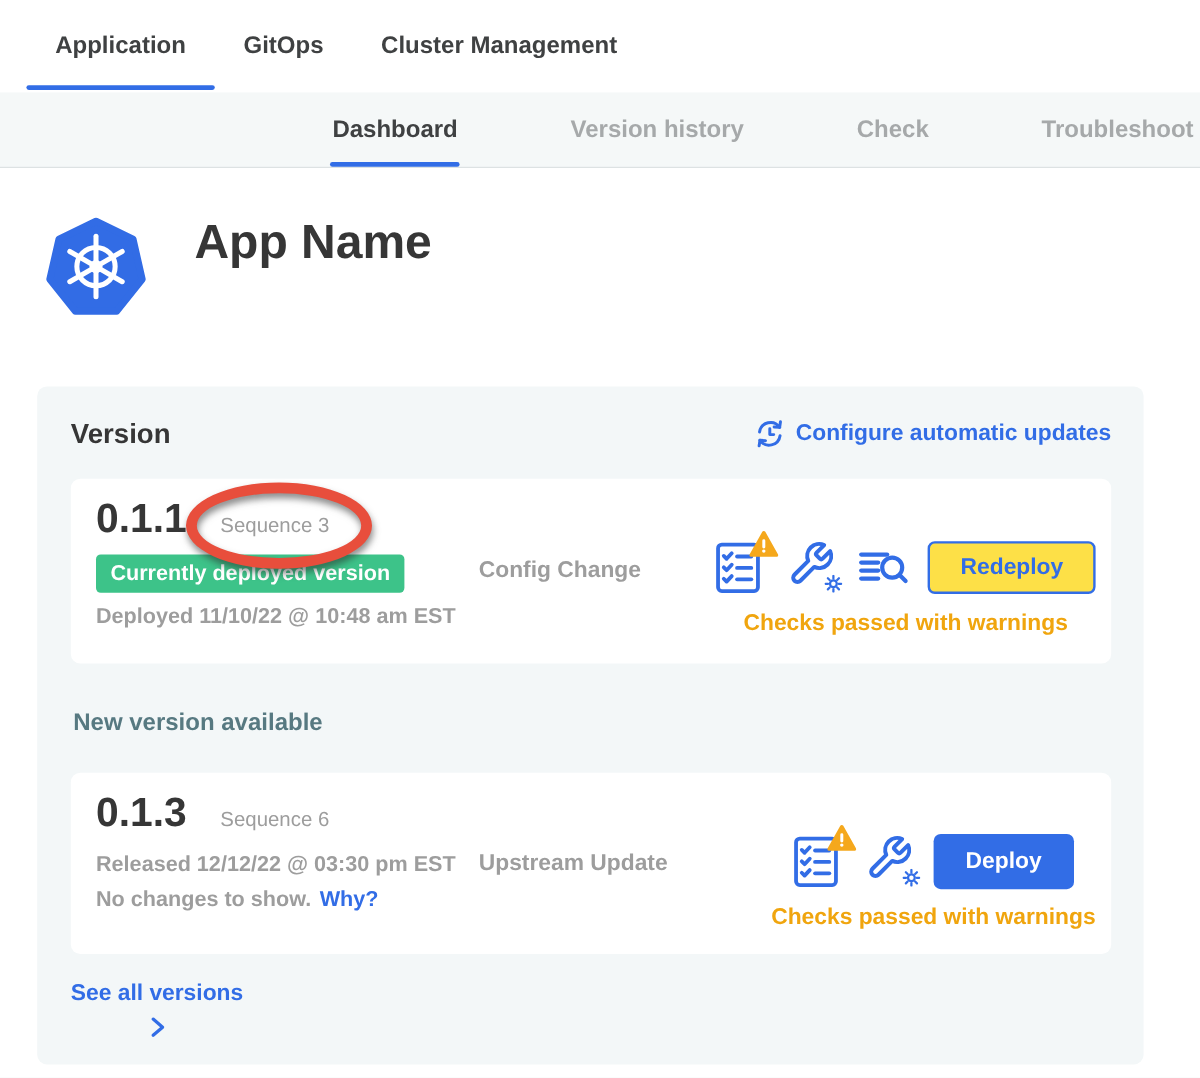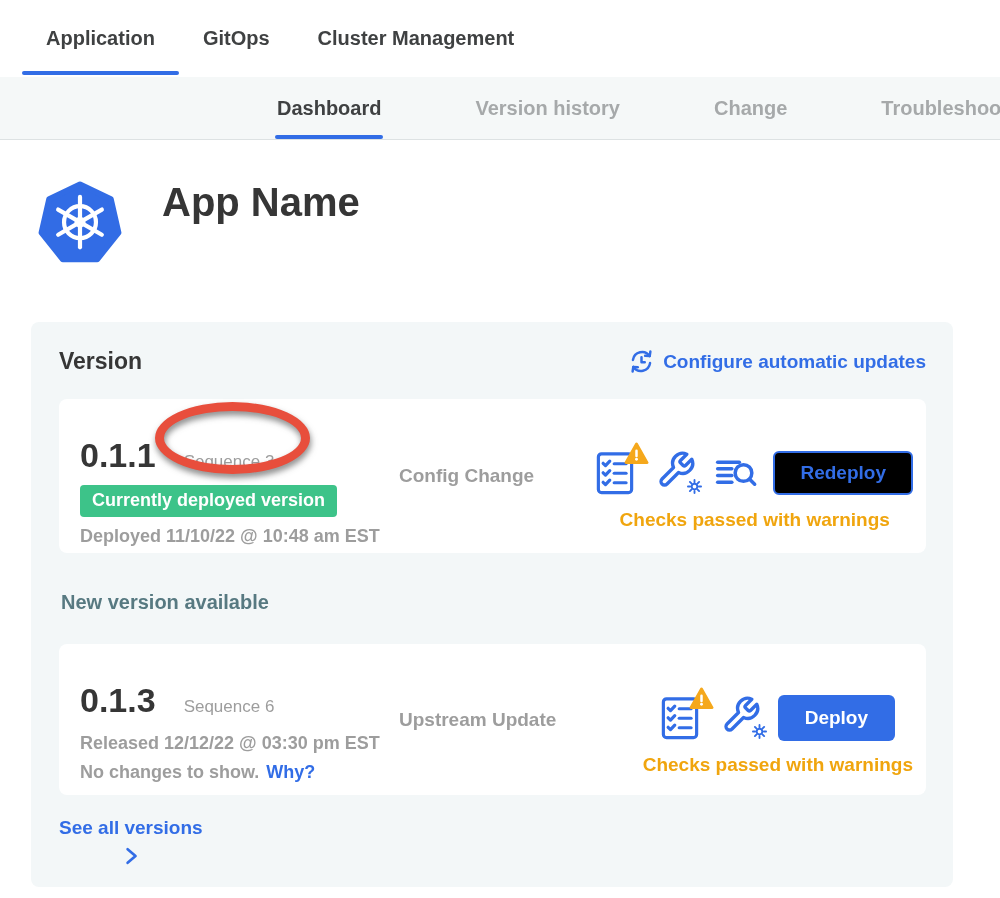--- a/index.html
+++ b/index.html
@@ -38,21 +38,21 @@
                    padding:26px 27px 22px 28px; }
   .panel-header { display:flex; align-items:center; margin-bottom:24px; }
   .panel-title { font-size:23px; font-weight:bold; color:#363636; }
   .panel-actions { margin-left:auto; display:flex; align-items:center; gap:34px; }
   .action-link { display:flex; align-items:center; gap:8px; color:#326de6;
                  font-weight:bold; font-size:19px; cursor:pointer; white-space:nowrap; }
   .version-card { background:#fff; border-radius:8px; position:relative; display:flex; }
   .card-current { height:154px; }
   .card-available { height:151px; margin-top:30px; }
   .vc-left { width:340px; padding:14px 0 0 21px; }
-  .vline { display:flex; align-items:baseline; gap:28px;margin-top:23px; }
+  .vline { display:flex; align-items:baseline; gap:28px; }
   .vnum { font-size:34px; font-weight:bold; color:#363636; }
   .vseq { font-size:17px; color:#9d9d9d; }
   .badge { display:inline-block; margin-top:10px; background:#3dc389; color:#fff;
            font-size:18px; font-weight:bold; padding:5px 12px 6px; border-radius:4px; }
   .vdate { margin-top:9px; font-size:18px; font-weight:bold; color:#9d9d9d; white-space:nowrap; }
   .vline2 { margin-top:13px; }
   .vline3 { margin-top:8px; display:flex; gap:7px; }
   .why-link { color:#326de6; cursor:pointer; font-weight:bold; }
   .vc-source { width:185px; align-self:center; font-size:19px; font-weight:bold;
                color:#9d9d9d; white-space:nowrap; }
@@ -60,21 +60,21 @@
               align-items:center; }
   .vc-actions { display:flex; align-items:center; gap:15px; }
   .icon-group { display:flex; align-items:center; gap:16px; }
   .check-icon-wrap { position:relative; width:44px; height:48px; cursor:pointer; }
   .warn-tri { position:absolute; top:-7px; right:-9px; }
   .tool-icon-wrap { position:relative; width:42px; height:46px; cursor:pointer; }
   .gear-overlay { position:absolute; right:-4px; bottom:2px; }
   .plain-icon { cursor:pointer; display:flex; }
   .btn { font-family:"Liberation Sans",sans-serif; font-size:19px; font-weight:bold;
          border-radius:6px; cursor:pointer; }
-  .btn-outline { border:2px solid #326de6; color:#326de6; background:#000000; padding:9px 25px; }
+  .btn-outline { border:2px solid #326de6; color:#326de6; background:#fde047; padding:9px 25px; }
   .btn-solid { background:#326de6; color:#fff; border:none; padding:12px 27px; }
   .vc-status { margin-top:12px; font-size:19px; font-weight:bold; color:#f0a50e; white-space:nowrap; }
   .new-heading { margin:38px 0 0 2px; color:#577981; font-size:20px; font-weight:bold; }
   .see-all { margin-top:22px; display:inline-flex; align-items:center; gap:8px; color:#326de6;
              font-size:19px; font-weight:bold; cursor:pointer;flex-direction:column; }
   
   .annotation { position:absolute; left:96px; top:3px; width:155px; height:72px;
                 border:9px solid #e84e3c; border-radius:50%;
                 filter: drop-shadow(1px 4px 3px rgba(40,40,40,0.55));
                 pointer-events:none; z-index:5; }
@@ -85,21 +85,21 @@
 
 <div class="top-nav">
   <div class="top-tab active">Application</div>
   <div class="top-tab">GitOps</div>
   <div class="top-tab">Cluster Management</div>
 </div>
 
 <div class="sub-nav">
   <div class="sub-tab active">Dashboard</div>
   <div class="sub-tab">Version history</div>
-  <div class="sub-tab">Change</div>
+  <div class="sub-tab">Check</div>
   <div class="sub-tab">Troubleshoot</div>
 </div>
 
 <div class="app-header">
   <div class="k8s-logo">
     <svg width="84" height="90" viewBox="0 0 100 100">
       <polygon points="50,4 13.3,21.7 4.2,61.5 29.6,93.3 70.4,93.3 95.8,61.5 86.7,21.7" fill="#326ce5" stroke="#326ce5" stroke-width="7" stroke-linejoin="round"></polygon>
       <g stroke="#ffffff" stroke-width="5" stroke-linecap="round" fill="none">
         <circle cx="50" cy="49" r="19"></circle>
         <line x1="50" y1="49" x2="50" y2="19"></line>

